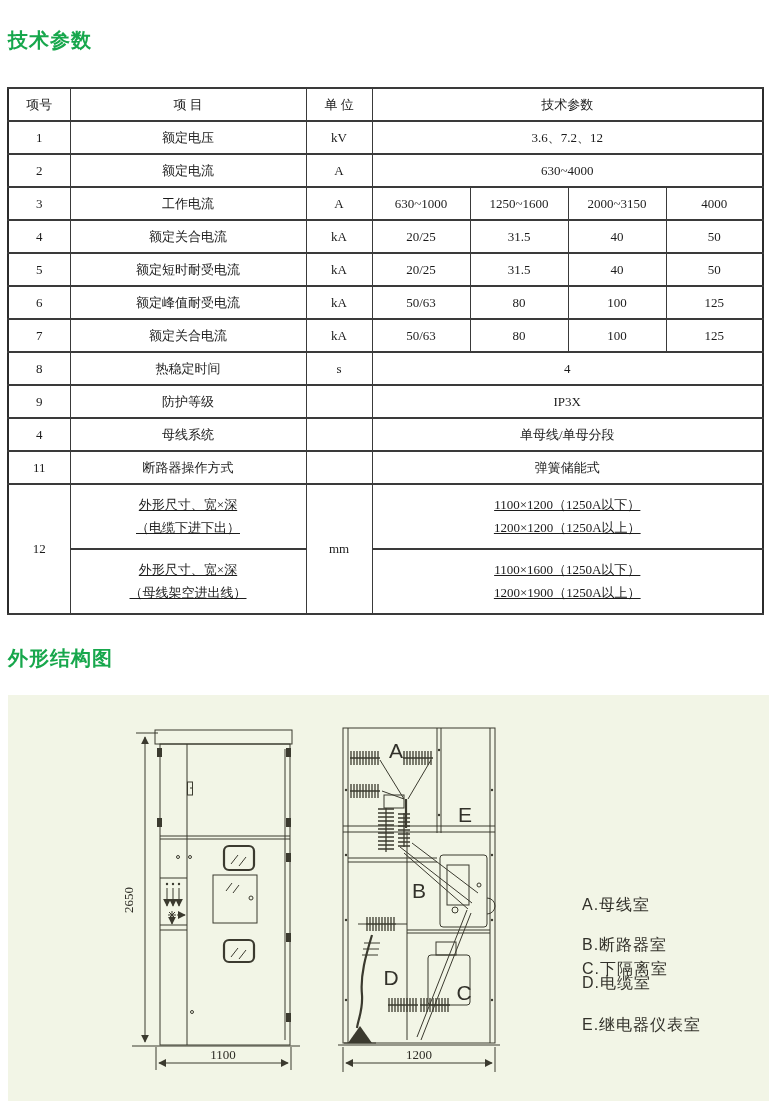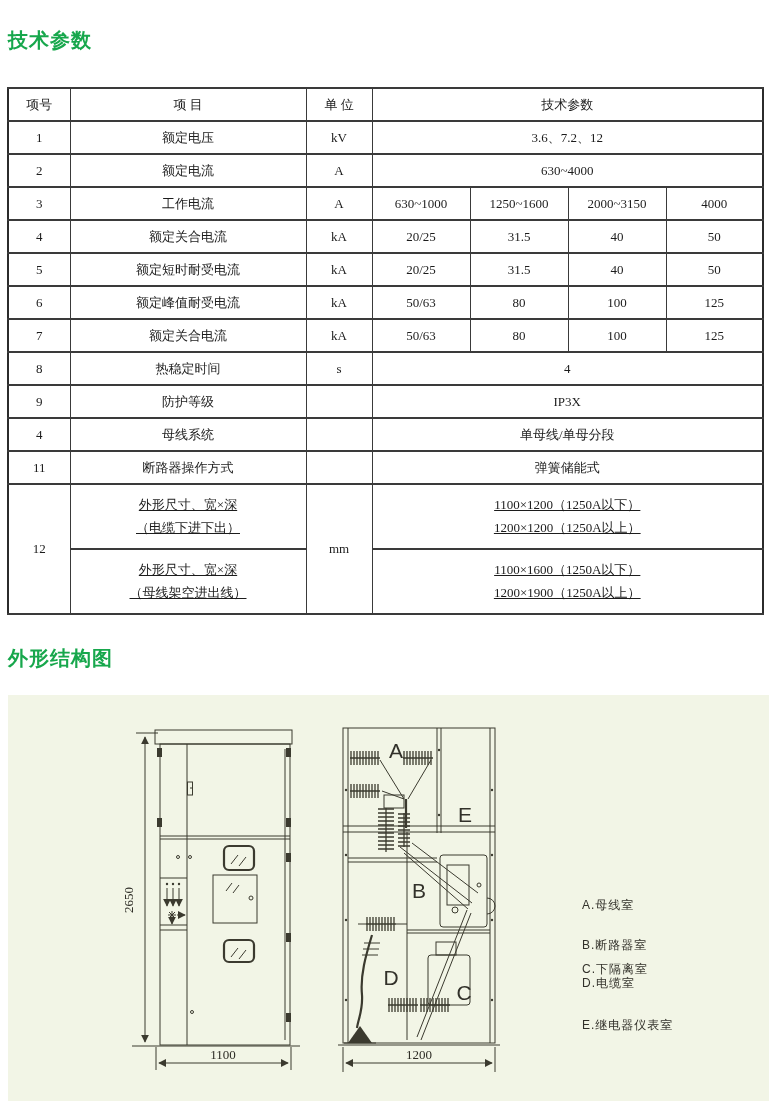--- a/index.html
+++ b/index.html
@@ -29,21 +29,21 @@
   tr.h65{height:65px;}
   .two-line div{line-height:1.75;text-decoration:underline;}
 
   .panel{
     position:absolute;left:8px;top:695px;width:761px;height:406px;
     background:#f2f5e6;
   }
   .panel svg{position:absolute;left:0;top:0;}
   .legend-item{
     position:absolute;left:574px;height:20px;line-height:20px;
-    font-family:"Liberation Sans",sans-serif;font-size:12px;color:#32312a;
+    font-family:"Liberation Sans",sans-serif;font-size:16px;color:#32312a;
     white-space:nowrap;letter-spacing:1px;
   }
   svg .ln{stroke:#3b3a2f;fill:none;stroke-width:1;}
   svg .ln2{stroke:#3b3a2f;fill:none;stroke-width:2.2;}
   svg .fill{fill:#3b3a2f;stroke:none;}
   svg .dimtext{font-family:"Liberation Serif",serif;font-size:13px;fill:#2c2b24;}
   svg .biglabel{font-family:"Liberation Sans",sans-serif;font-size:21px;fill:#32312a;}
 </style>
 </head>
 <body>

